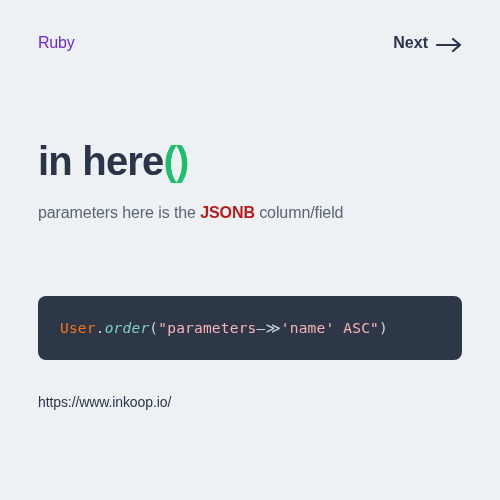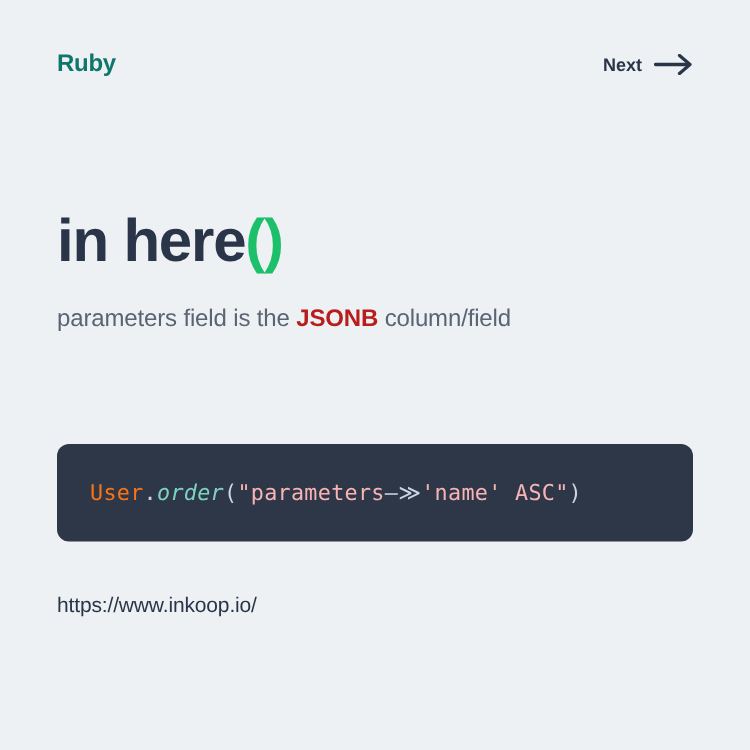--- a/index.html
+++ b/index.html
@@ -12,31 +12,31 @@
     display: flex;
     flex-direction: column;
   }
   .top-row {
     display: flex;
     justify-content: space-between;
     align-items: center;
     margin-bottom: 42px;
   }
   .tag {
-    color: #0f766e;
-    font-weight: 700;
+    color: #6d28d9;
+    font-weight: 400;
     font-size: 16px;
     letter-spacing: -0.2px;
   }
   .next {
     display: flex;
     align-items: flex-end;
     gap: 8px;
     font-weight: 800;
-    font-size: 12px;
+    font-size: 16px;
     color: #2a3549;
     cursor: pointer;
   }
   .next svg { display: block; }
   h1.title {
     font-size: 40px;
     line-height: 1.12;
     font-weight: 800;
     letter-spacing: -0.8px;
     color: #2a3549;
@@ -91,21 +91,21 @@
     </span>
   </div>
 </div>
 
 <h1 class="title">
   <br>
   <span>in here</span><span class="parens">()</span>
 </h1>
 
 <p class="subtitle">
-  <span>parameters field is the </span><span class="bold">JSONB</span><span> column/field</span>
+  <span>parameters here is the </span><span class="bold">JSONB</span><span> column/field</span>
 </p>
 
 <div class="code-block">
   <span class="tok-cls">User</span><span class="tok-dot">.</span><span class="tok-meth">order</span><span class="tok-paren">(</span><span class="tok-str">"parameters</span><span class="tok-arr">—≫</span><span class="tok-str">'name' ASC"</span><span class="tok-paren">)</span>
 </div>
 
 <div class="footer">
   <span>https://www.inkoop.io/</span>
 </div>
 

